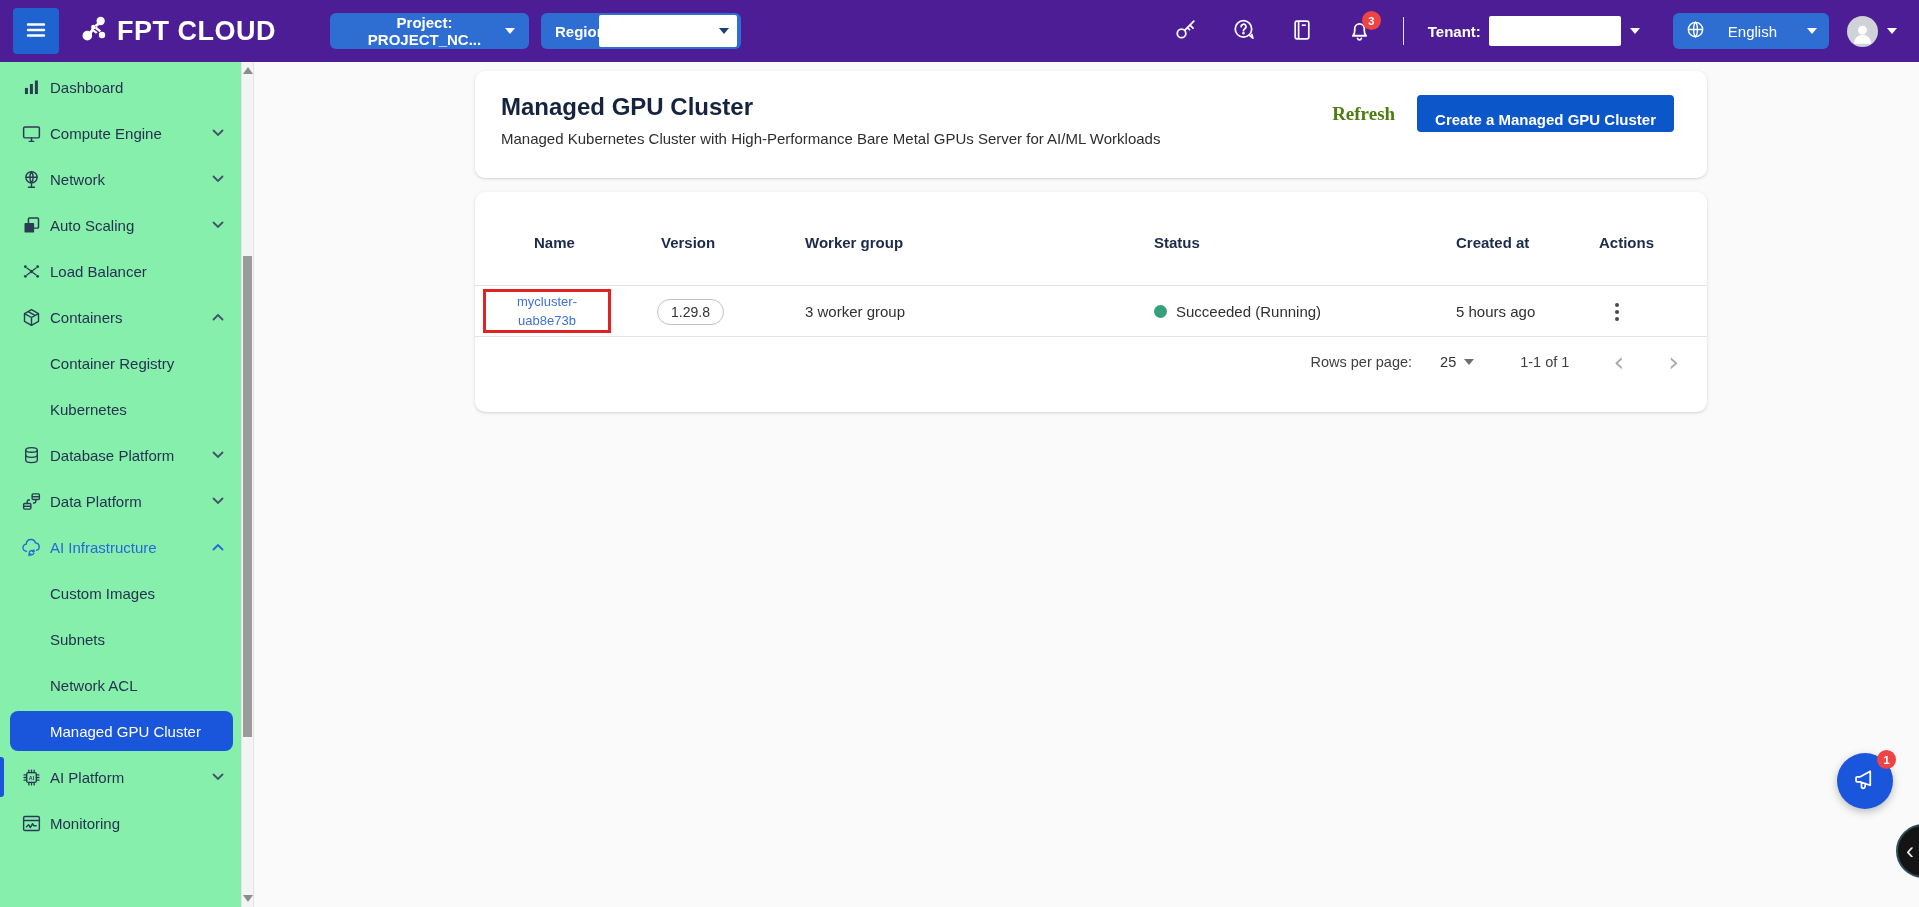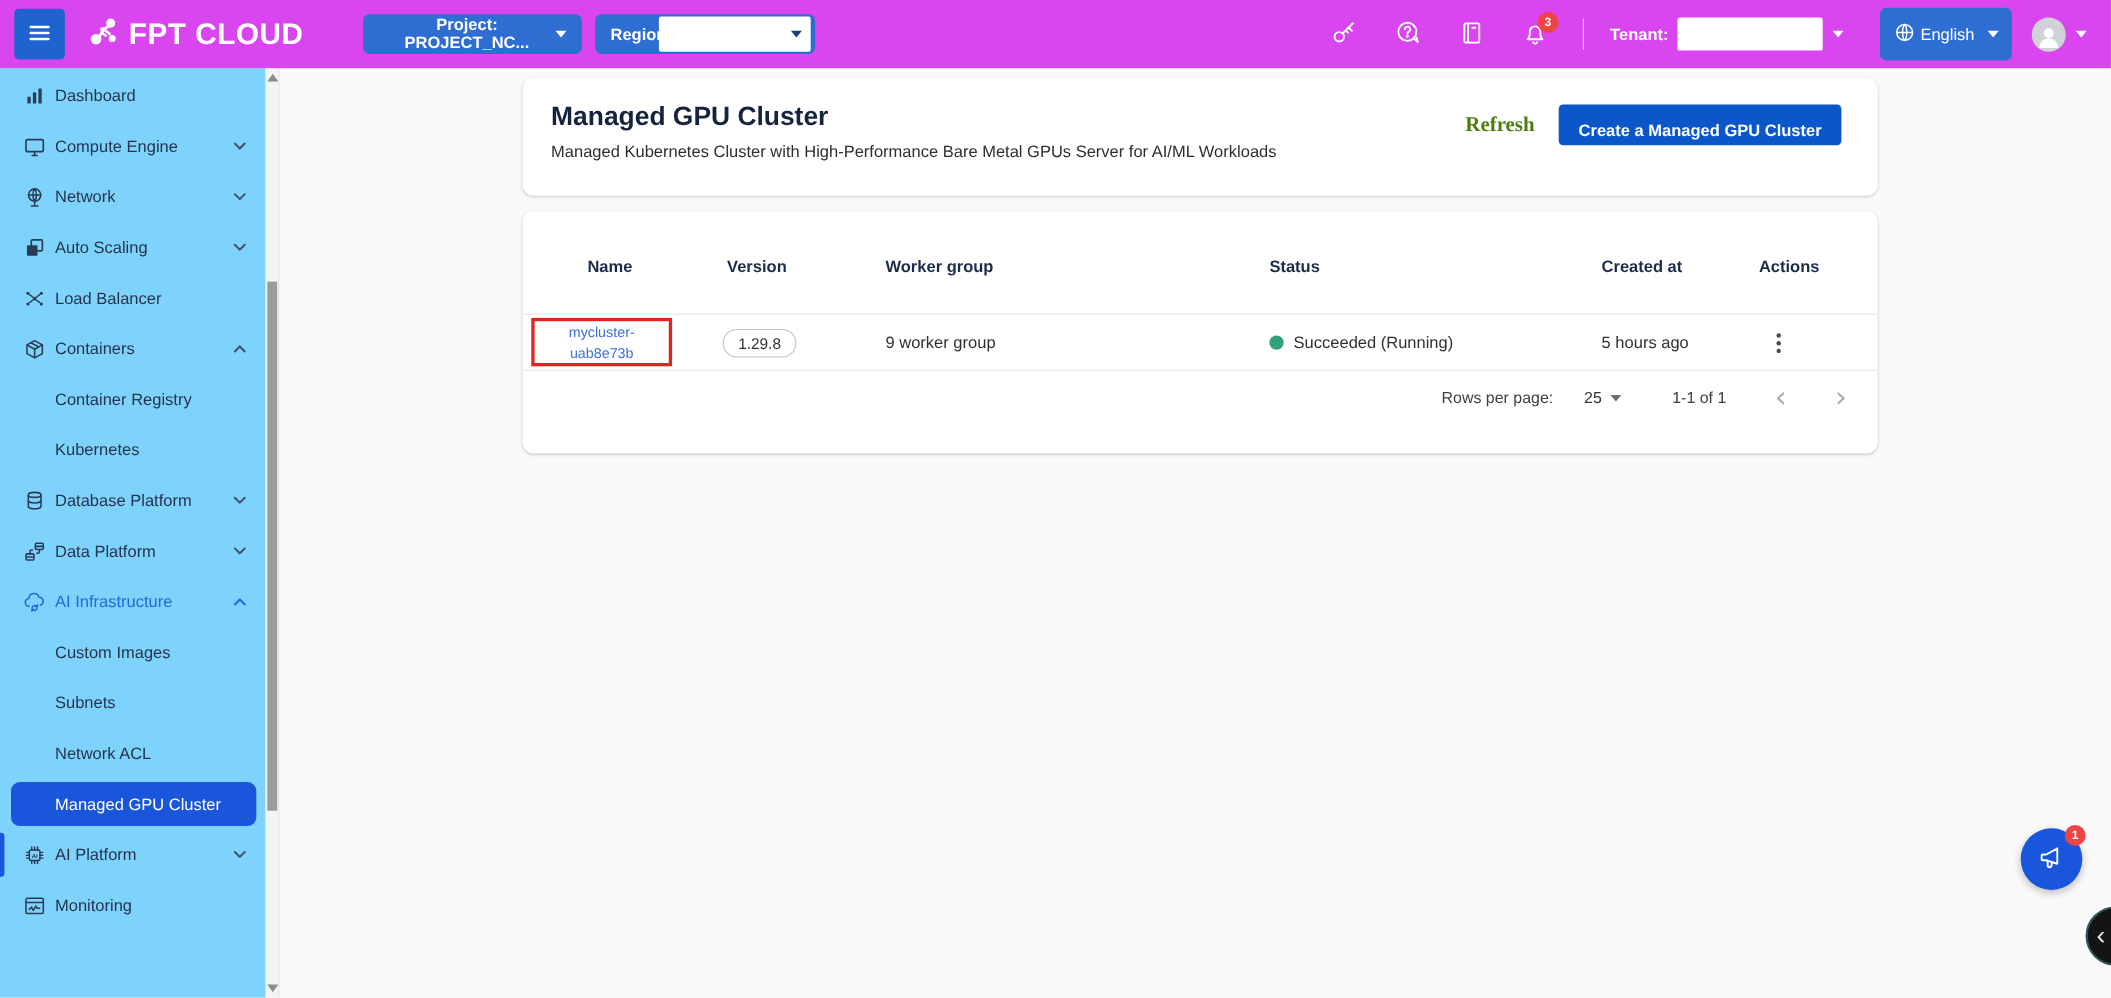--- a/index.html
+++ b/index.html
@@ -1,21 +1,21 @@
 <!DOCTYPE html>
 <html><head>
 <meta charset="utf-8">
 <style>
   * { margin:0; padding:0; box-sizing:border-box; }
   html,body { width:1919px; height:907px; overflow:hidden; background:#fafafa;
     font-family:"Liberation Sans", sans-serif; }
 
   
   .navbar { position:absolute; left:0; top:0; width:1919px; height:62px;
-    background:#d946ef; display:flex; align-items:center; padding-left:13px; z-index:30; }
+    background:#4c1d95; display:flex; align-items:center; padding-left:13px; z-index:30; }
   .hamburger { width:46px; height:46px; border-radius:4px; background:#1e63cf;
     display:flex; align-items:center; justify-content:center; cursor:pointer; border:none; }
   .brand { display:flex; align-items:center; gap:7px; margin-left:19px; margin-right:54px; }
   .brand-text { color:#fff; font-size:27px; font-weight:800; letter-spacing:.5px; white-space:nowrap; }
   .nav-pill { height:36px; border:none; border-radius:6px; background:#2e6ed2; color:#fff;
     font-size:15px; font-weight:600; display:flex; align-items:center; padding:0 14px;
     cursor:pointer; position:relative; }
   .nav-pill.project { width:199px; margin-right:12px; justify-content:space-between; }
   .nav-pill.region { width:200px; }
   .caret { width:0; height:0; border-left:5px solid transparent; border-right:5px solid transparent;
@@ -27,29 +27,29 @@
   .nav-right { margin-left:auto; display:flex; align-items:center; padding-right:22px; }
   .nav-icon-btn { background:none; border:none; color:#fff; cursor:pointer; width:26px; height:26px;
     margin-left:32px; position:relative; display:flex; align-items:center; justify-content:center; }
   .badge { position:absolute; top:-7px; right:-8px; min-width:19px; height:19px; border-radius:10px;
     background:#ee4444; color:#fff; font-size:11px; font-weight:700;
     display:flex; align-items:center; justify-content:center; }
   .nav-divider { width:1px; height:28px; background:rgba(255,255,255,.85); margin:0 24px 0 30px; }
   .tenant-label { color:#fff; font-size:15px; font-weight:700; margin-right:8px; }
   .tenant-redact { width:132px; height:30px; }
   .tenant-caret { margin-left:10px; }
-  .lang-btn { height:48px; margin-left:30px; background:#2e6ed2; border:none; border-radius:6px;
-    color:#fff; font-size:15px; display:flex; align-items:center; gap:4px; padding:0 12px; cursor:pointer; }
+  .lang-btn { height:36px; margin-left:30px; background:#2e6ed2; border:none; border-radius:6px;
+    color:#fff; font-size:15px; display:flex; align-items:center; gap:22px; padding:0 12px; cursor:pointer; }
   .avatar-btn { background:none; border:none; display:flex; align-items:center; gap:9px;
     margin-left:18px; cursor:pointer; }
   .avatar { width:31px; height:31px; border-radius:50%; background:#cfd2d6; overflow:hidden;
     display:flex; align-items:flex-end; justify-content:center; }
 
   
-  .sidebar { position:absolute; left:0; top:62px; width:241px; bottom:0; background:#7dd3fc; z-index:20; }
+  .sidebar { position:absolute; left:0; top:62px; width:241px; bottom:0; background:#86efac; z-index:20; }
   .side-nav { padding-top:2px; position:relative; }
   .side-item { height:46px; display:flex; align-items:center; padding-left:20px;
     color:#26334f; font-size:15px; cursor:pointer; }
   .side-item .ic { width:22px; margin-right:8px; display:flex; align-items:center; justify-content:center;
     color:#2b3a55; }
   .side-item.sub { padding-left:50px; }
   .side-item .chev { margin-left:auto; margin-right:17px; color:#44506b; display:flex; }
   .chev.up svg { transform:rotate(180deg); }
   .side-item.ai-blue, .side-item.ai-blue .ic, .side-item.ai-blue .chev { color:#2668d9; }
   .side-item.active { height:40px; margin:3px 8px 3px 10px; padding-left:40px;
@@ -446,21 +446,21 @@
 
     <div class="tgrid trow">
       <div class="name-cell">
         <div class="red-box">
           <a class="name-link">mycluster-uab8e73b</a>
         </div>
       </div>
       <div>
         <span class="chip">1.29.8</span>
       </div>
-      <div>9 worker group</div>
+      <div>3 worker group</div>
       <div class="status-cell">
         <span class="dot"></span>
         <span>Succeeded (Running)</span>
       </div>
       <div>5 hours ago</div>
       <div>
         <button class="kebab">
           <i></i>
             <i></i>
             <i></i>

